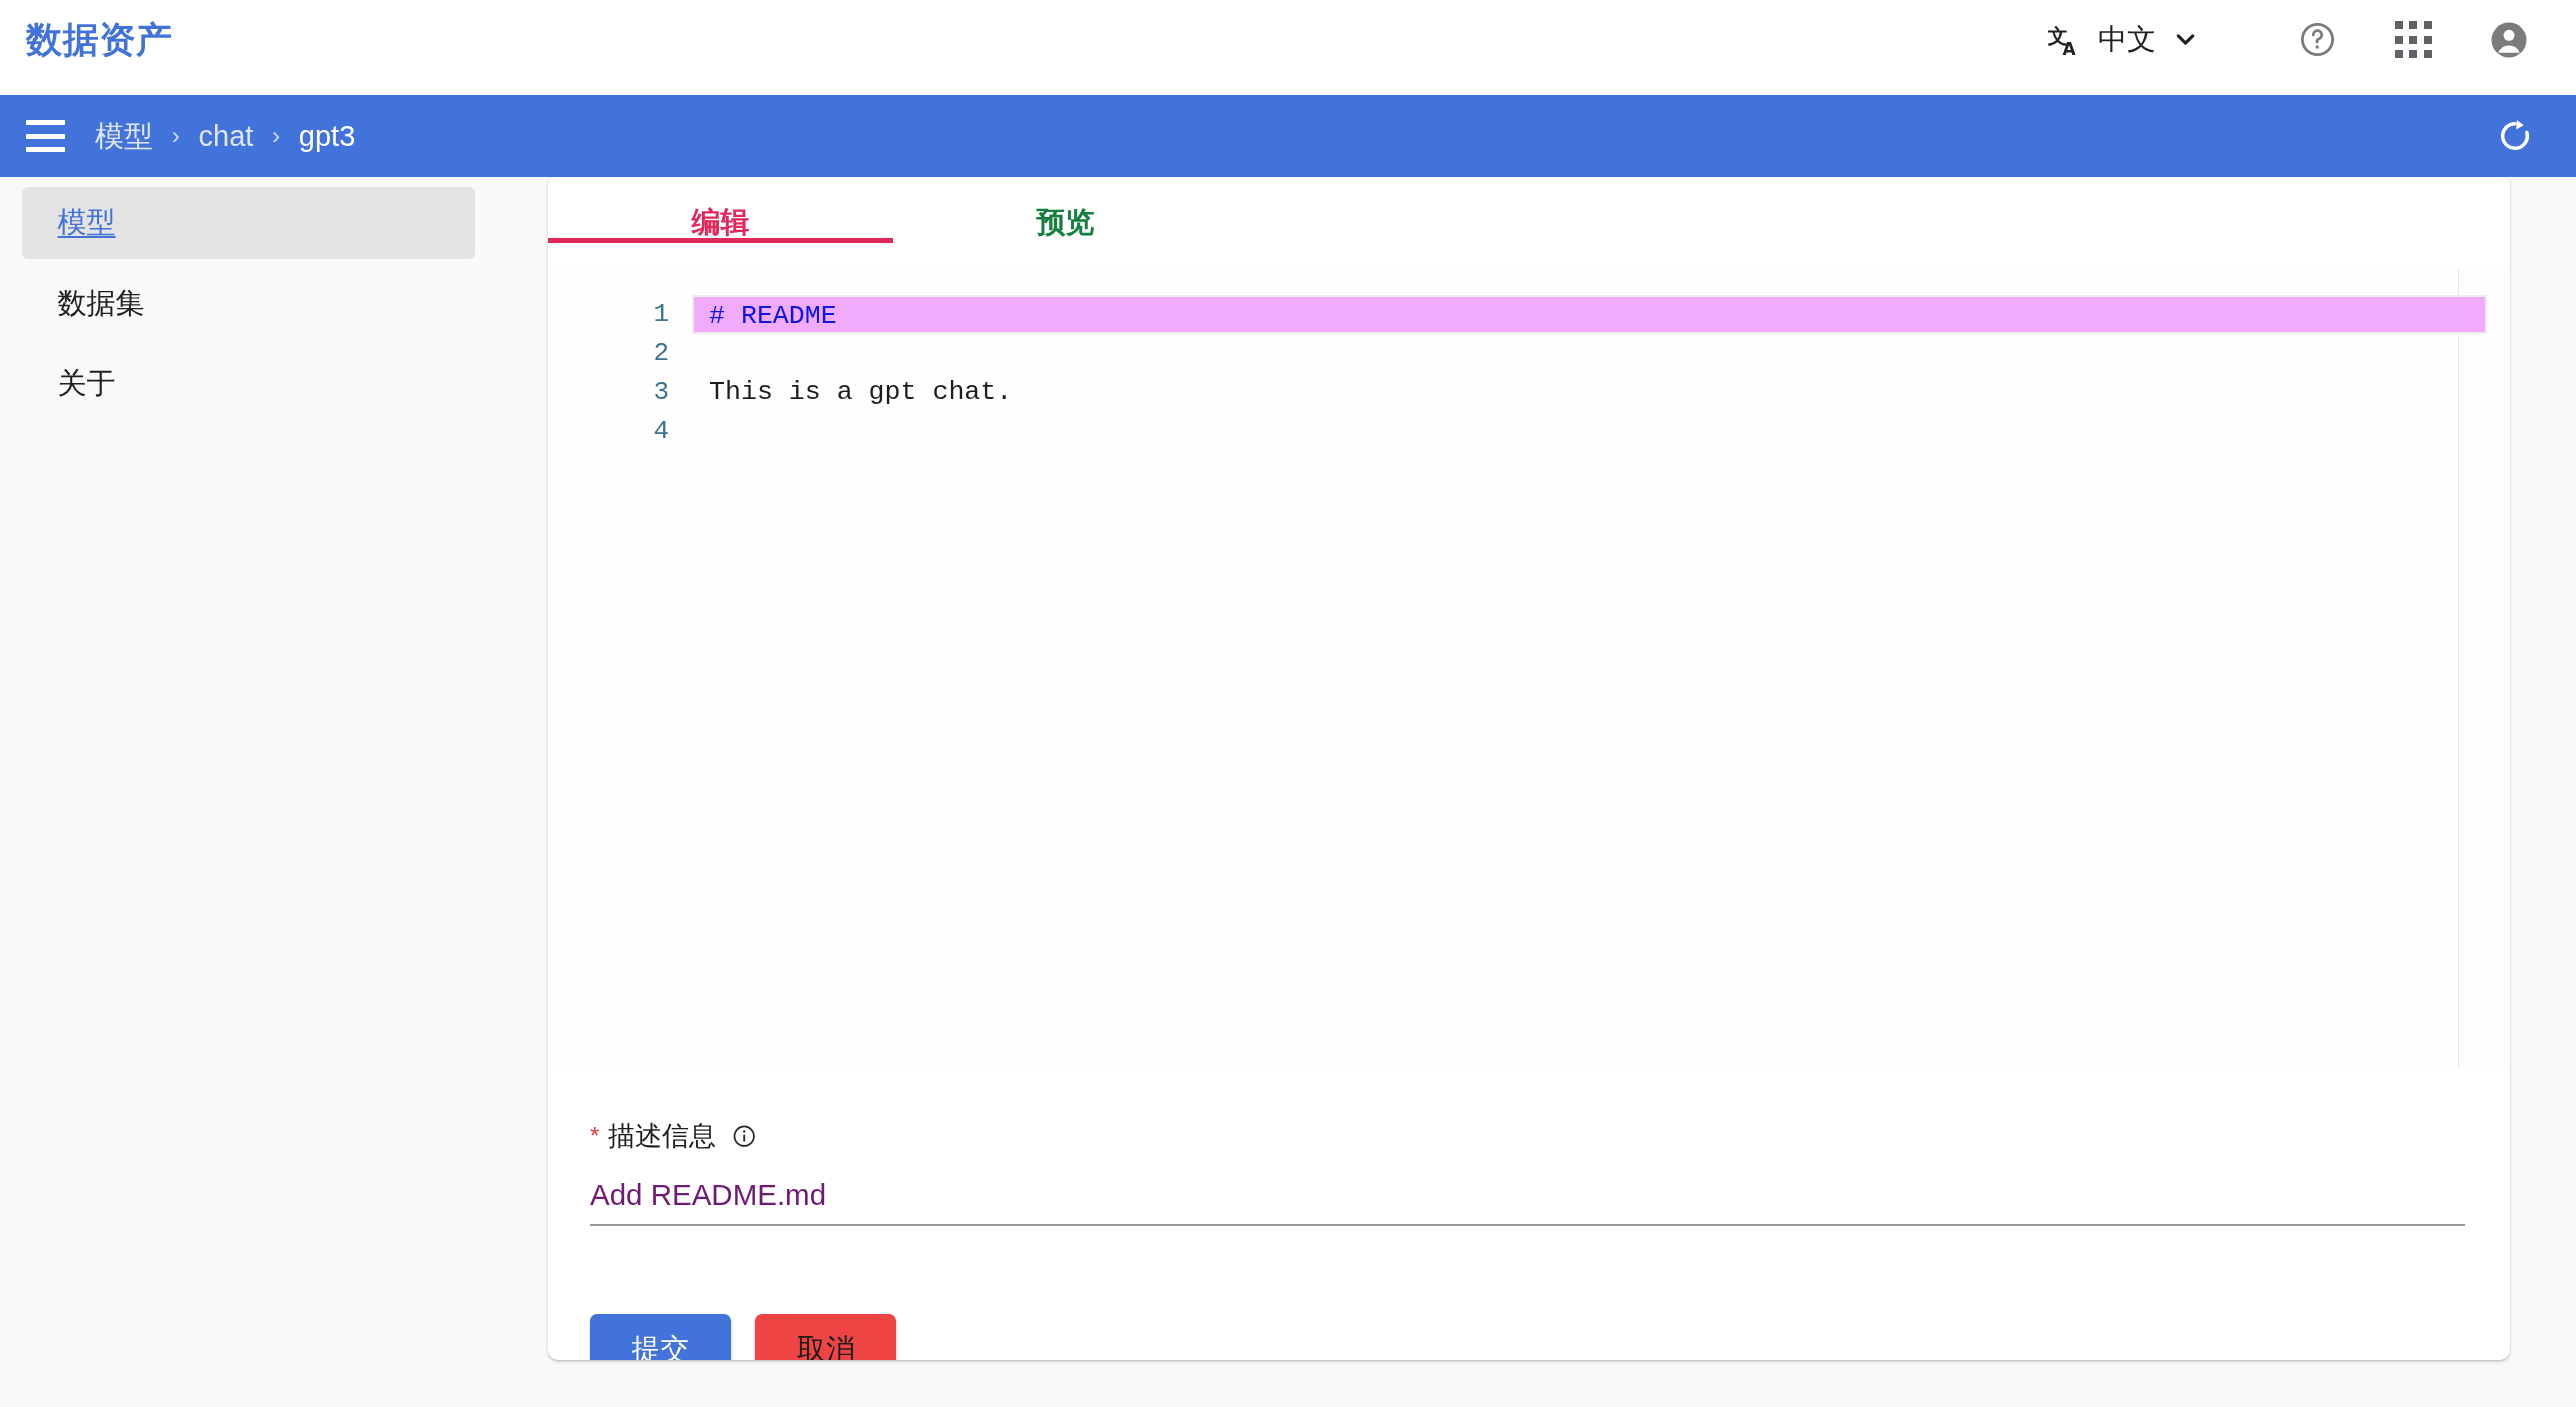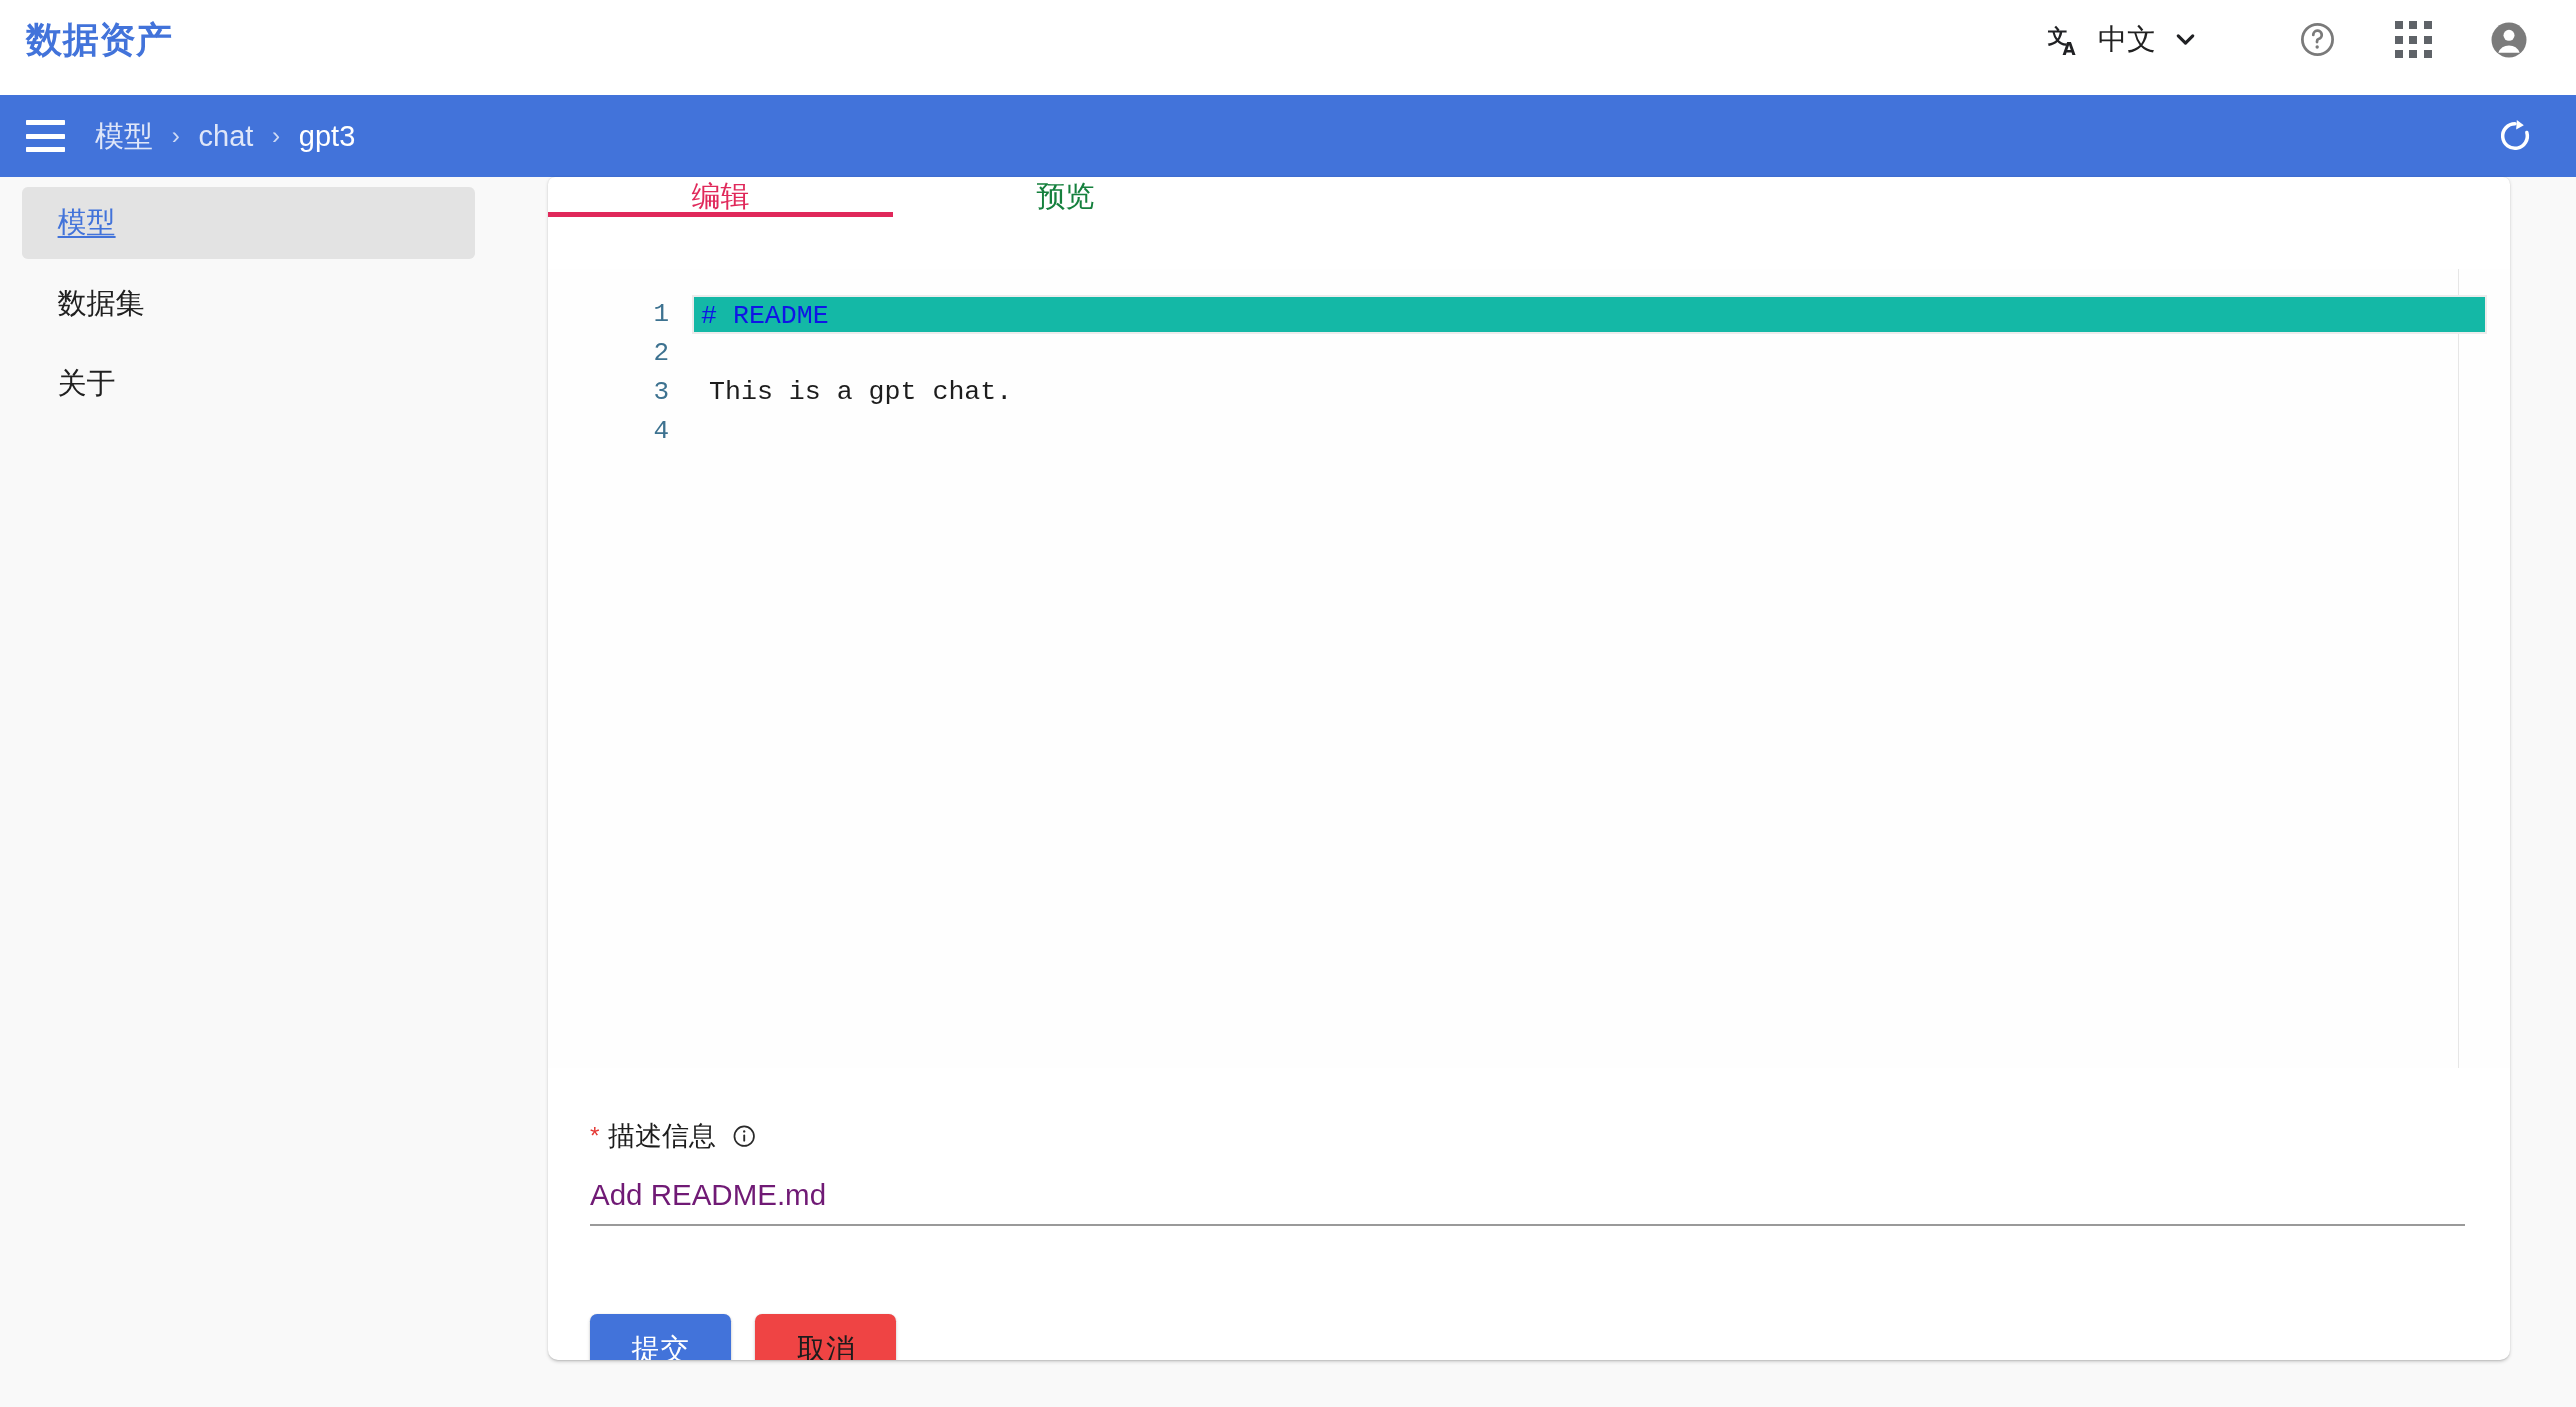--- a/index.html
+++ b/index.html
@@ -152,22 +152,23 @@
     box-shadow: 0 1.4px 3.6px rgba(0,0,0,0.16), 0 0.7px 1.4px rgba(0,0,0,0.10);
     display: flex;
     flex-direction: column;
     padding: 0 0 0 0;
     overflow: hidden;
   }
   .tabs {
     display: flex;
     padding-left: 0px;
     height: 92px;
-    align-items: flex-start;
+    align-items: center;
     flex: 0 0 auto;
+    font-weight: bold;
   }
   .tab {
     width: 345px;
     display: flex;
     align-items: center;
     justify-content: center;
     font-size: 29px;
     color: #15803d;
     position: relative;
   }
@@ -214,23 +215,23 @@
   .code-text {
     font-size: 26.6px;
     line-height: 39px;
     color: #1d1d1d;
     white-space: pre;
     padding-left: 17px;
     flex: 1 1 auto;
   }
   .code-row.active .code-text {
     border: 2.2px solid #ececec;
-    background: #14b8a6;
+    background: #f0abfc;
     margin-right: 23px;
-    padding-left: 7px;
+    padding-left: 15px;
     height: 39px;
   }
   .code-text .md-head { color: #0f15e6; }
 
   
   .field-block {
     padding: 0 45px 0 42px;
     flex: 1 1 auto;
     display: flex;
     flex-direction: column;

